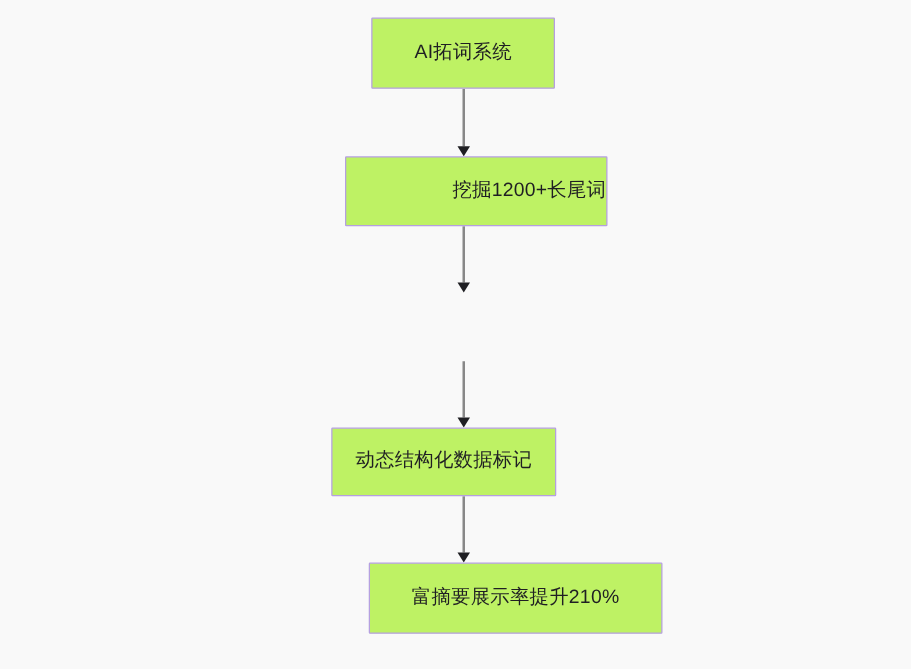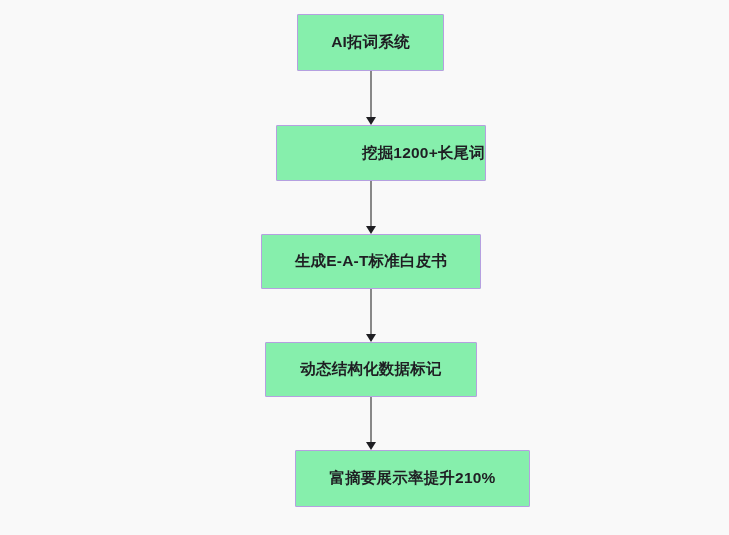--- a/index.html
+++ b/index.html
@@ -15,28 +15,27 @@
   }
   #flowchart-canvas {
     position: relative;
     width: 729px;
     height: 535px;
     background: #f9f9f9;
   }
   .node {
     position: absolute;
     box-sizing: border-box;
-    background: #86efac;
+    background: #bef264;
     border: 1.5px solid #b5a0e0;
     border-radius: 1px;
     display: flex;
     align-items: center;
     justify-content: center;
     z-index: 2;
-    font-weight: bold;
   }
   .node-label {
     font-size: 15.5px;
     line-height: 1.2;
     color: #1f1f23;
     white-space: nowrap;
     letter-spacing: 0.2px;
     text-align: center;
   }
   .edge {
@@ -55,21 +54,21 @@
     width: 0;
     height: 0;
     border-left: 5.5px solid transparent;
     border-right: 5.5px solid transparent;
     border-top: 8px solid #1f1f23;
   }
   
   #node-0 { left: 297px; top: 14px;  width: 147px; height: 57px; }
   #node-1 { left: 276px; top: 125px; width: 210px; height: 56px; justify-content: flex-end; }
   #node-2 { left: 261px; top: 234px; width: 220px; height: 55px; }
-  #node-3 { left: 265px; top: 342px; width: 212px; height: 55px; }
+  #node-3 { left: 265px; top: 342px; width: 180px; height: 55px; }
   #node-4 { left: 253px; top: 450px; width: 235px; height: 57px; margin-left: 42px; }
   
   #edge-0 { left: 370px; top: 71px;  height: 54px; }
   #edge-1 { left: 370px; top: 181px; height: 53px; }
   #edge-2 { left: 370px; top: 289px; height: 53px; }
   #edge-3 { left: 370px; top: 397px; height: 53px; }
   #edge-0 .edge-line { height: 46px; }
   #edge-1 .edge-line { height: 45px; }
   #edge-2 .edge-line { height: 45px; }
   #edge-3 .edge-line { height: 45px; }
@@ -94,23 +93,20 @@
 
   <div class="node" id="node-1">
     <span class="node-label">挖掘1200+长尾词</span>
   </div>
 
   <div class="edge" id="edge-1">
     <div class="edge-line"></div>
     <div class="edge-arrow"></div>
   </div>
 
-  <div class="node" id="node-2">
-    <span class="node-label">生成E-A-T标准白皮书</span>
-  </div>
 
   <div class="edge" id="edge-2">
     <div class="edge-line"></div>
     <div class="edge-arrow"></div>
   </div>
 
   <div class="node" id="node-3">
     <span class="node-label">动态结构化数据标记</span>
   </div>
 

